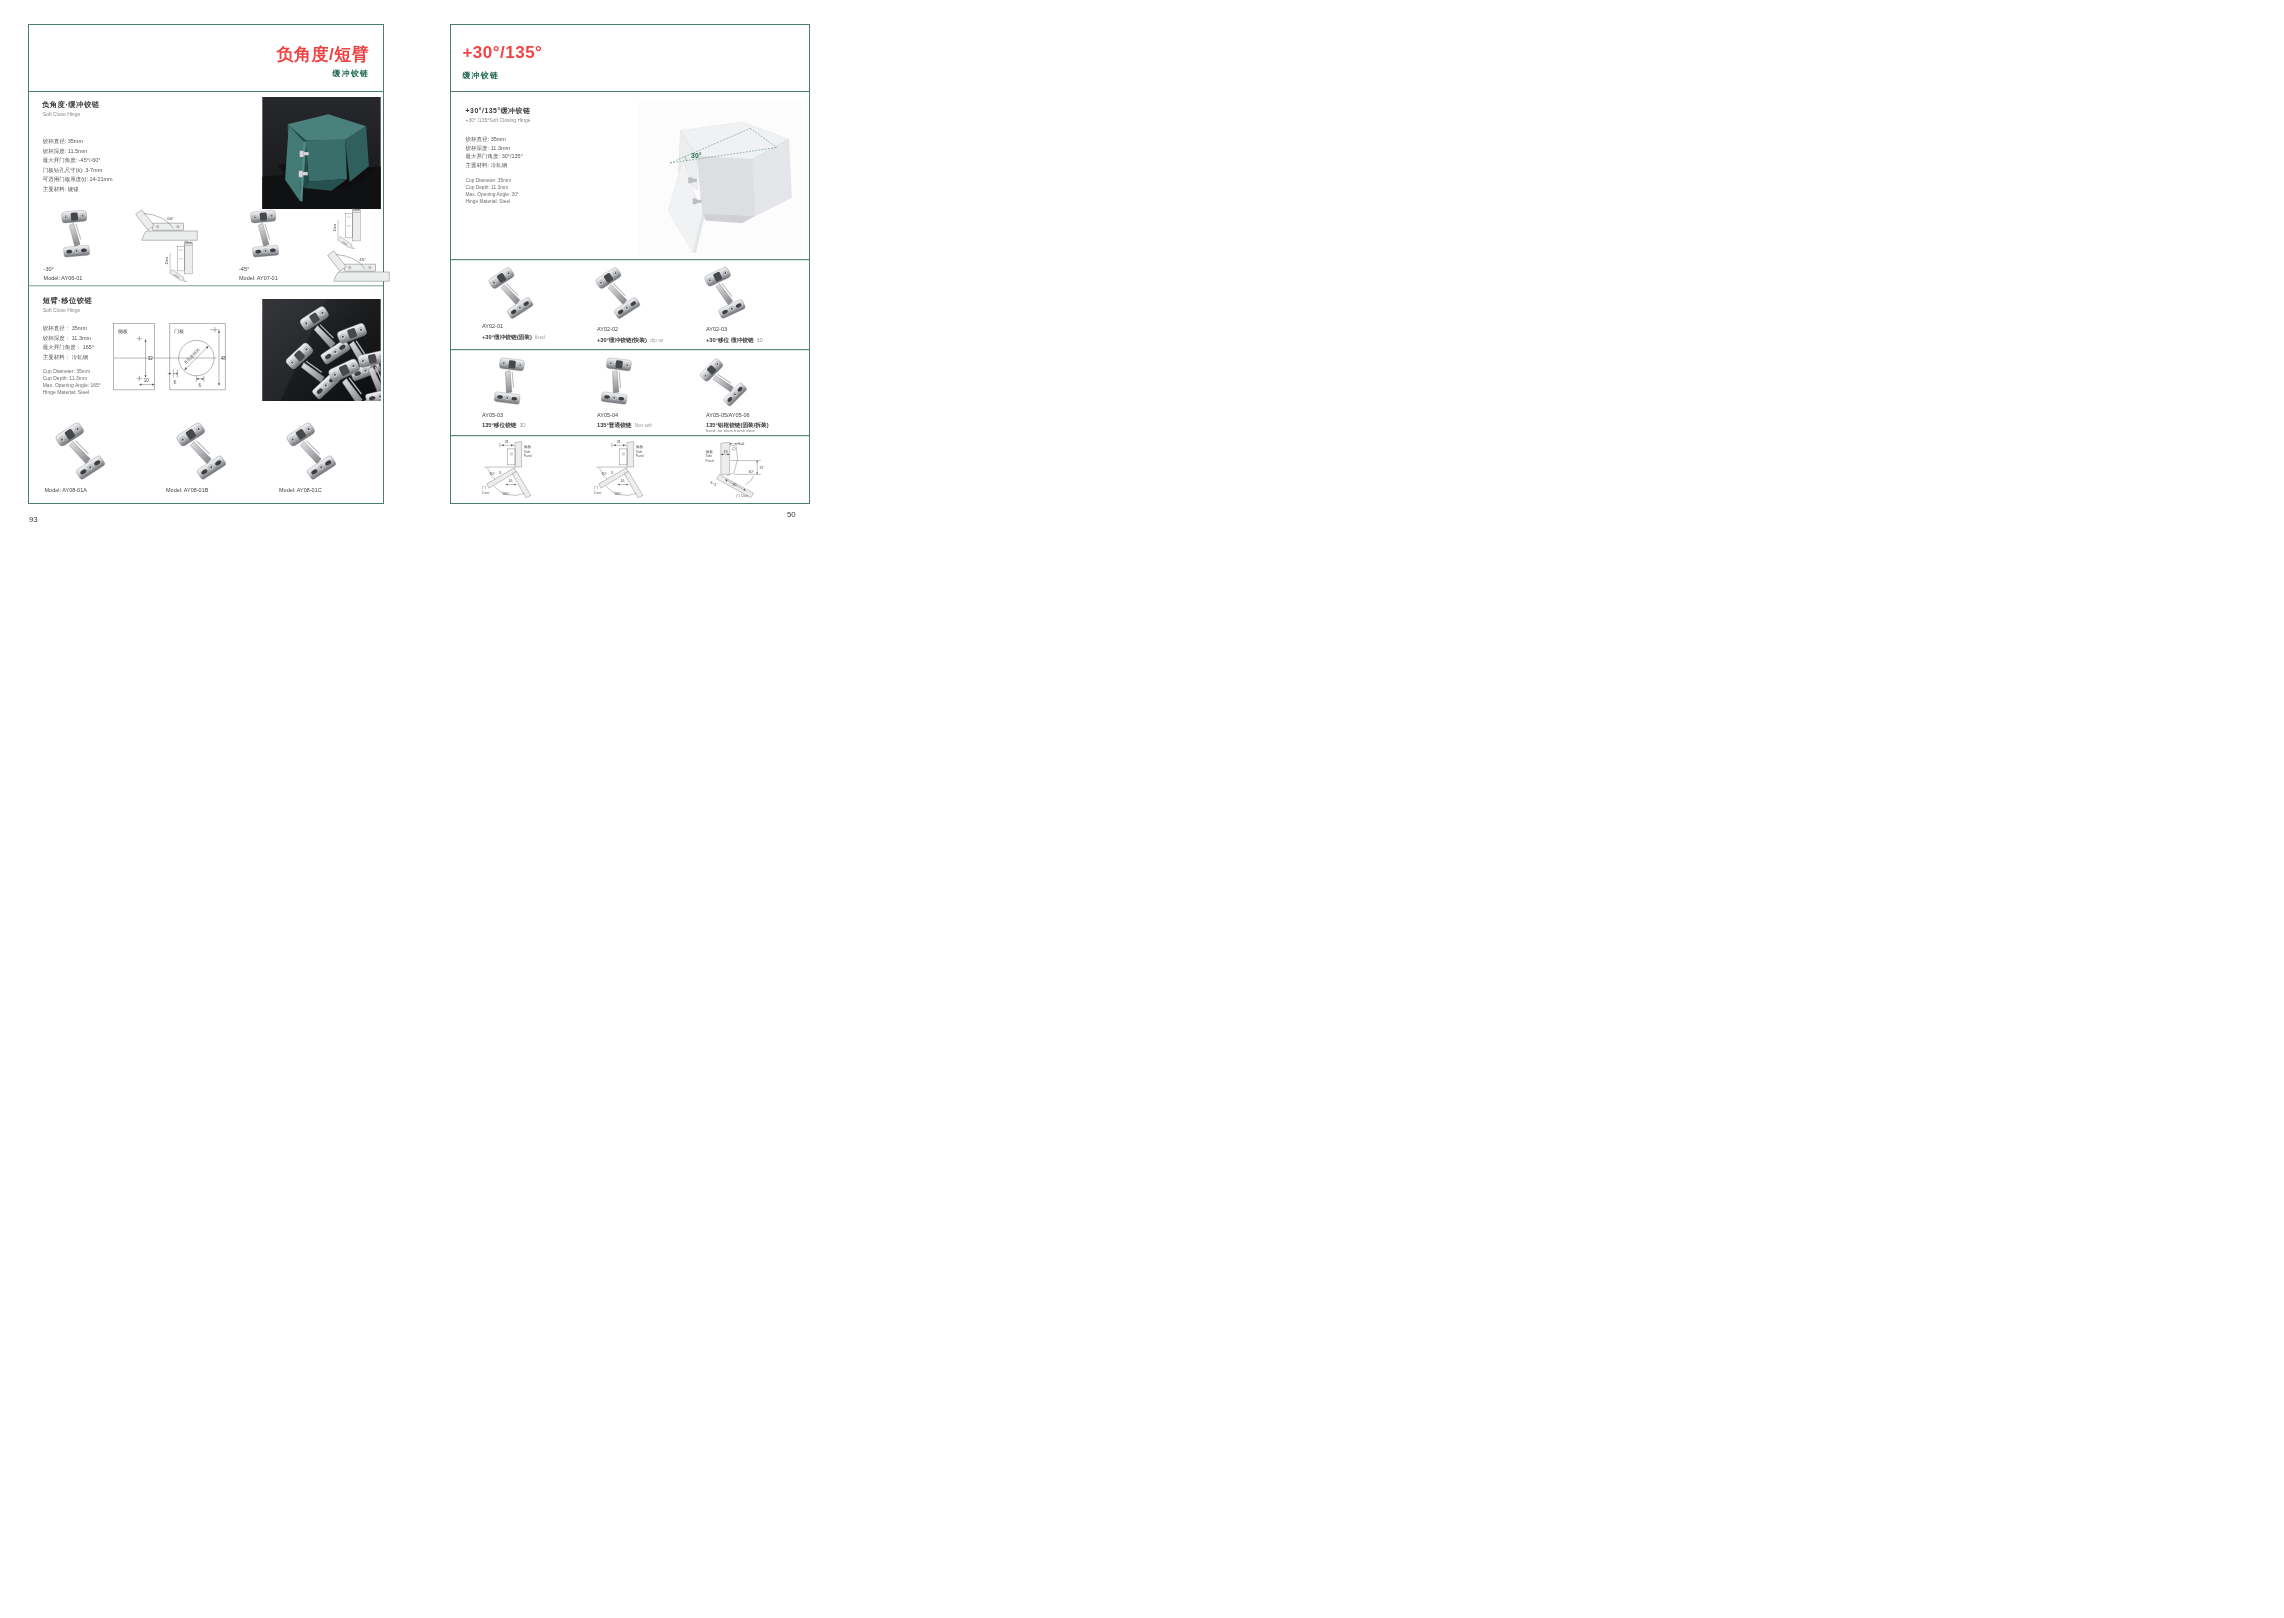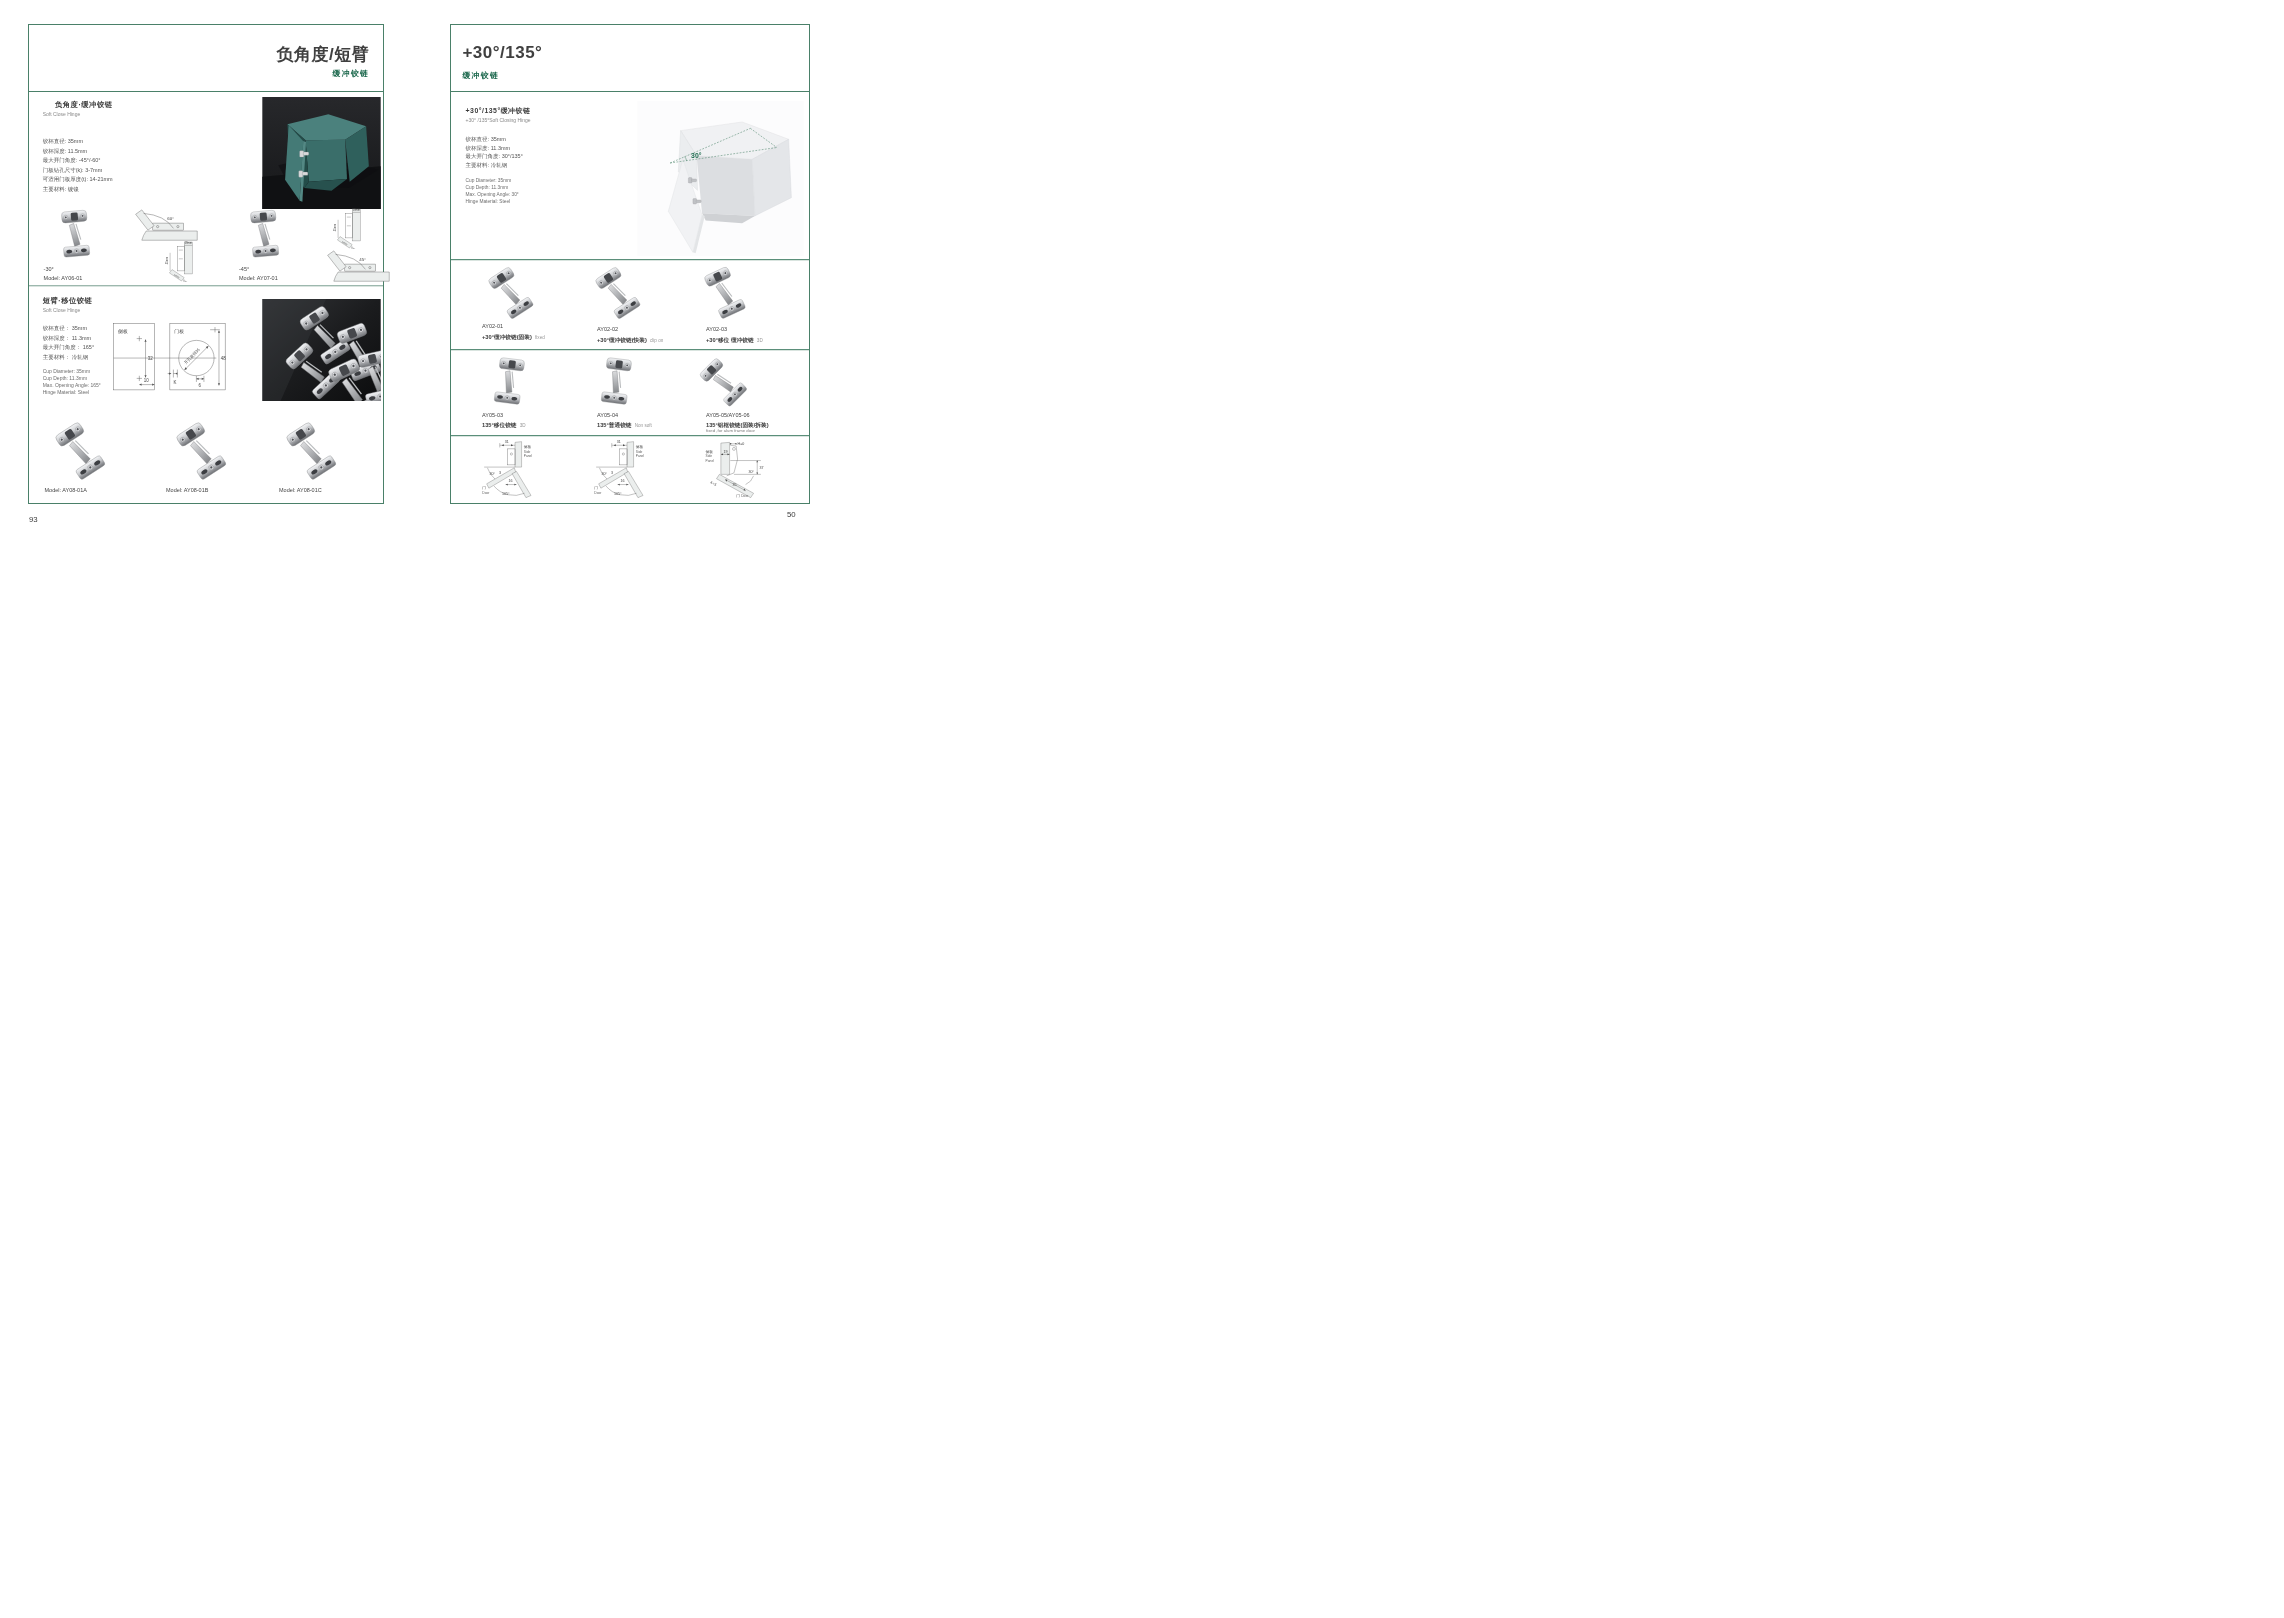--- a/index.html
+++ b/index.html
@@ -3,21 +3,21 @@
 <meta charset="utf-8">
 <style>
   html,body{margin:0;padding:0;background:#ffffff;}
   body{width:827px;height:539px;position:relative;font-family:"Liberation Sans",sans-serif;overflow:hidden;}
   .abs{position:absolute;}
   .page{position:absolute;top:24px;height:478px;border:0.5px solid #4a8069;background:#fff;}
   .band-line{position:absolute;left:0;right:0;height:0.5px;background:#4a8069;}
   .divider{position:absolute;left:0;right:0;height:0.5px;background:#5b8f7a;}
   .divider.soft{background:#9db8ae;}
   .divider:after{content:"";position:absolute;left:0;right:0;top:0.9px;height:0.5px;background:#d9e4df;}
-  .big-title{font-weight:800;color:#404040;font-size:17px;letter-spacing:0.5px;white-space:nowrap;}
+  .big-title{font-weight:800;color:#ef4444;font-size:17px;letter-spacing:0.5px;white-space:nowrap;}
   .big-sub{font-weight:700;color:#176549;font-size:7.8px;letter-spacing:1.4px;}
   .cn-heading{font-size:7.3px;font-weight:700;color:#3b3b3b;letter-spacing:0.5px;white-space:nowrap;}
   .en-sub{font-size:5px;color:#8a8a8a;}
   .spec-line{font-size:5.5px;color:#555;line-height:9.6px;white-space:nowrap;}
   .spec-line-en{font-size:5px;color:#6e6e6e;line-height:6.9px;white-space:nowrap;}
   .model{font-size:5.5px;color:#454545;white-space:nowrap;}
   .angle-lbl{font-size:5.5px;color:#454545;}
   .pmodel{font-size:5.5px;color:#3f3f3f;white-space:nowrap;}
   .pname{font-size:5.7px;font-weight:700;color:#383838;white-space:nowrap;}
   .ptag{font-size:4.6px;color:#979797;font-weight:400;margin-left:3.2px;}
@@ -74,21 +74,21 @@
       </g>
     </symbol>
   </defs>
 </svg>
 
 <section class="page" style="left:28px;width:354px;">
   <div class="abs big-title" style="right:13.7px;top:18px;">负角度/短臂</div>
   <div class="abs big-sub" style="right:13.7px;top:43px;">缓冲铰链</div>
   <div class="band-line" style="top:66px;"></div>
 
-  <div class="abs cn-heading" style="left:26px;top:75px;">负角度·缓冲铰链</div>
+  <div class="abs cn-heading" style="left:13px;top:75px;">负角度·缓冲铰链</div>
   <div class="abs en-sub" style="left:13.7px;top:86px;">Soft Close Hinge</div>
   <div class="abs" style="left:13.7px;top:112px;">
     <div class="spec-line">铰杯直径: 35mm</div>
     <div class="spec-line">铰杯深度: 11.5mm</div>
     <div class="spec-line">最大开门角度: -45°/-60°</div>
     <div class="spec-line">门板钻孔尺寸(k): 3-7mm</div>
     <div class="spec-line">可适用门板厚度(t): 14-21mm</div>
     <div class="spec-line">主要材料: 镀镍</div>
   </div>
 

